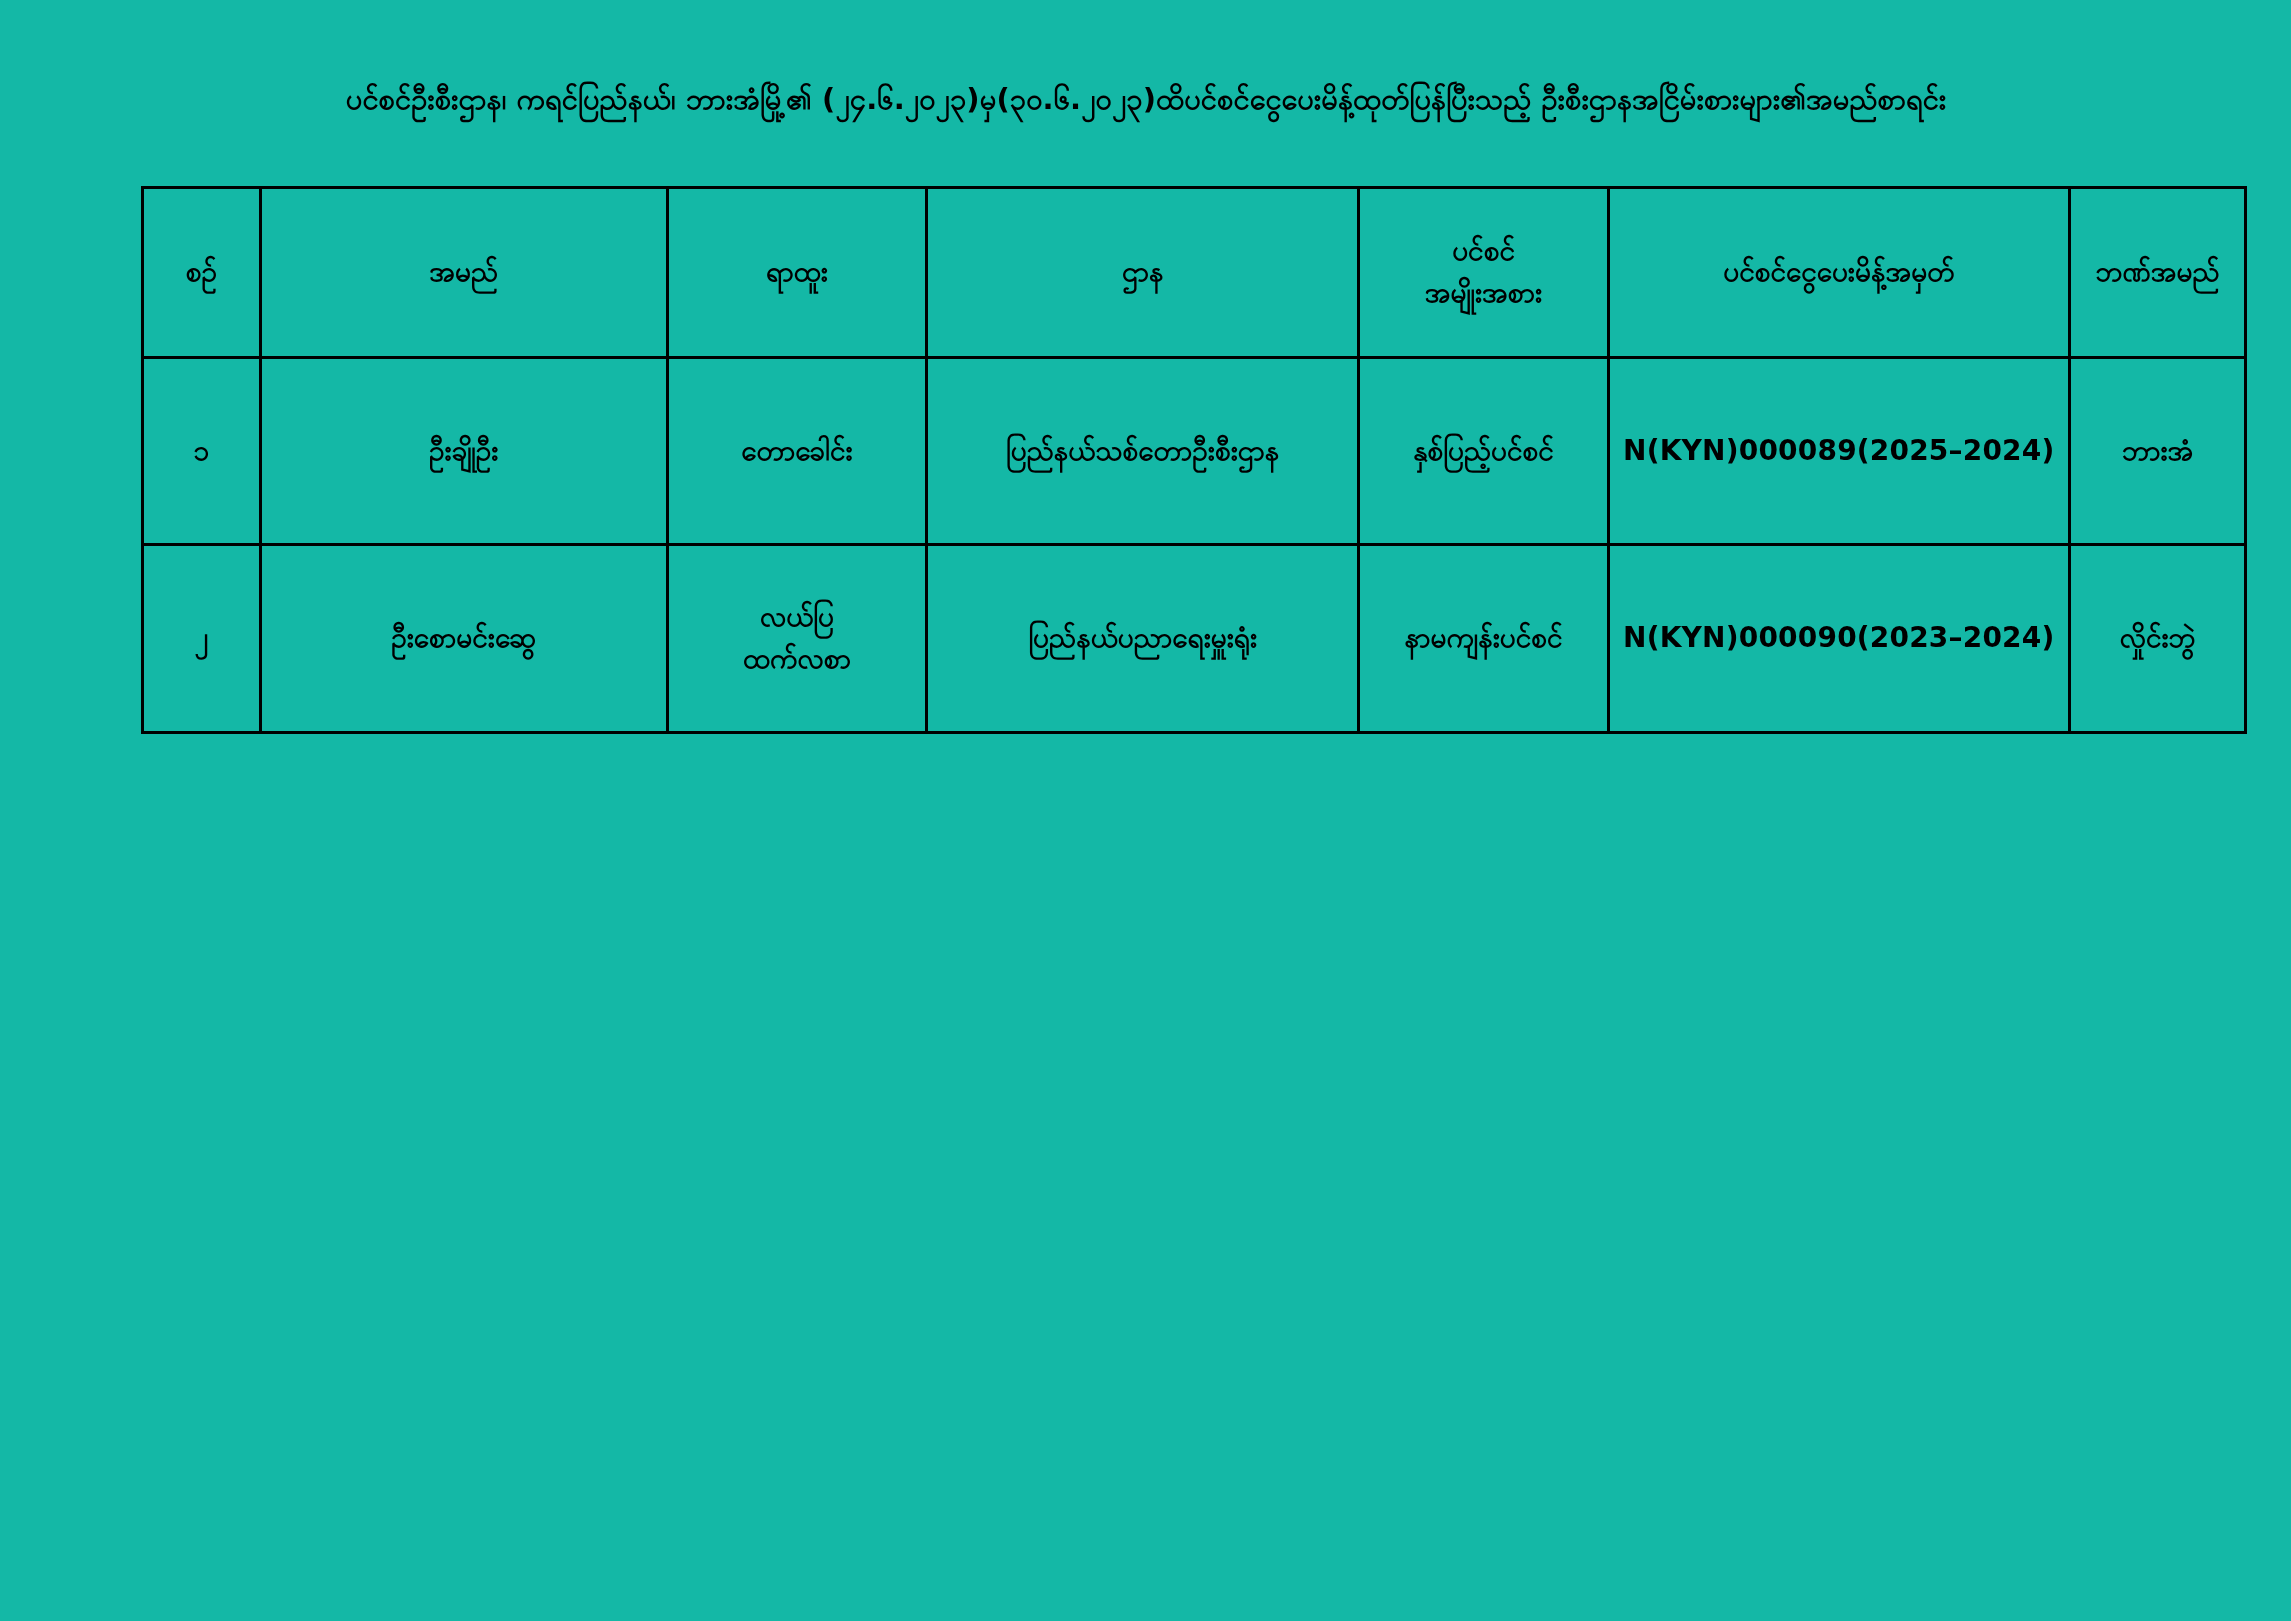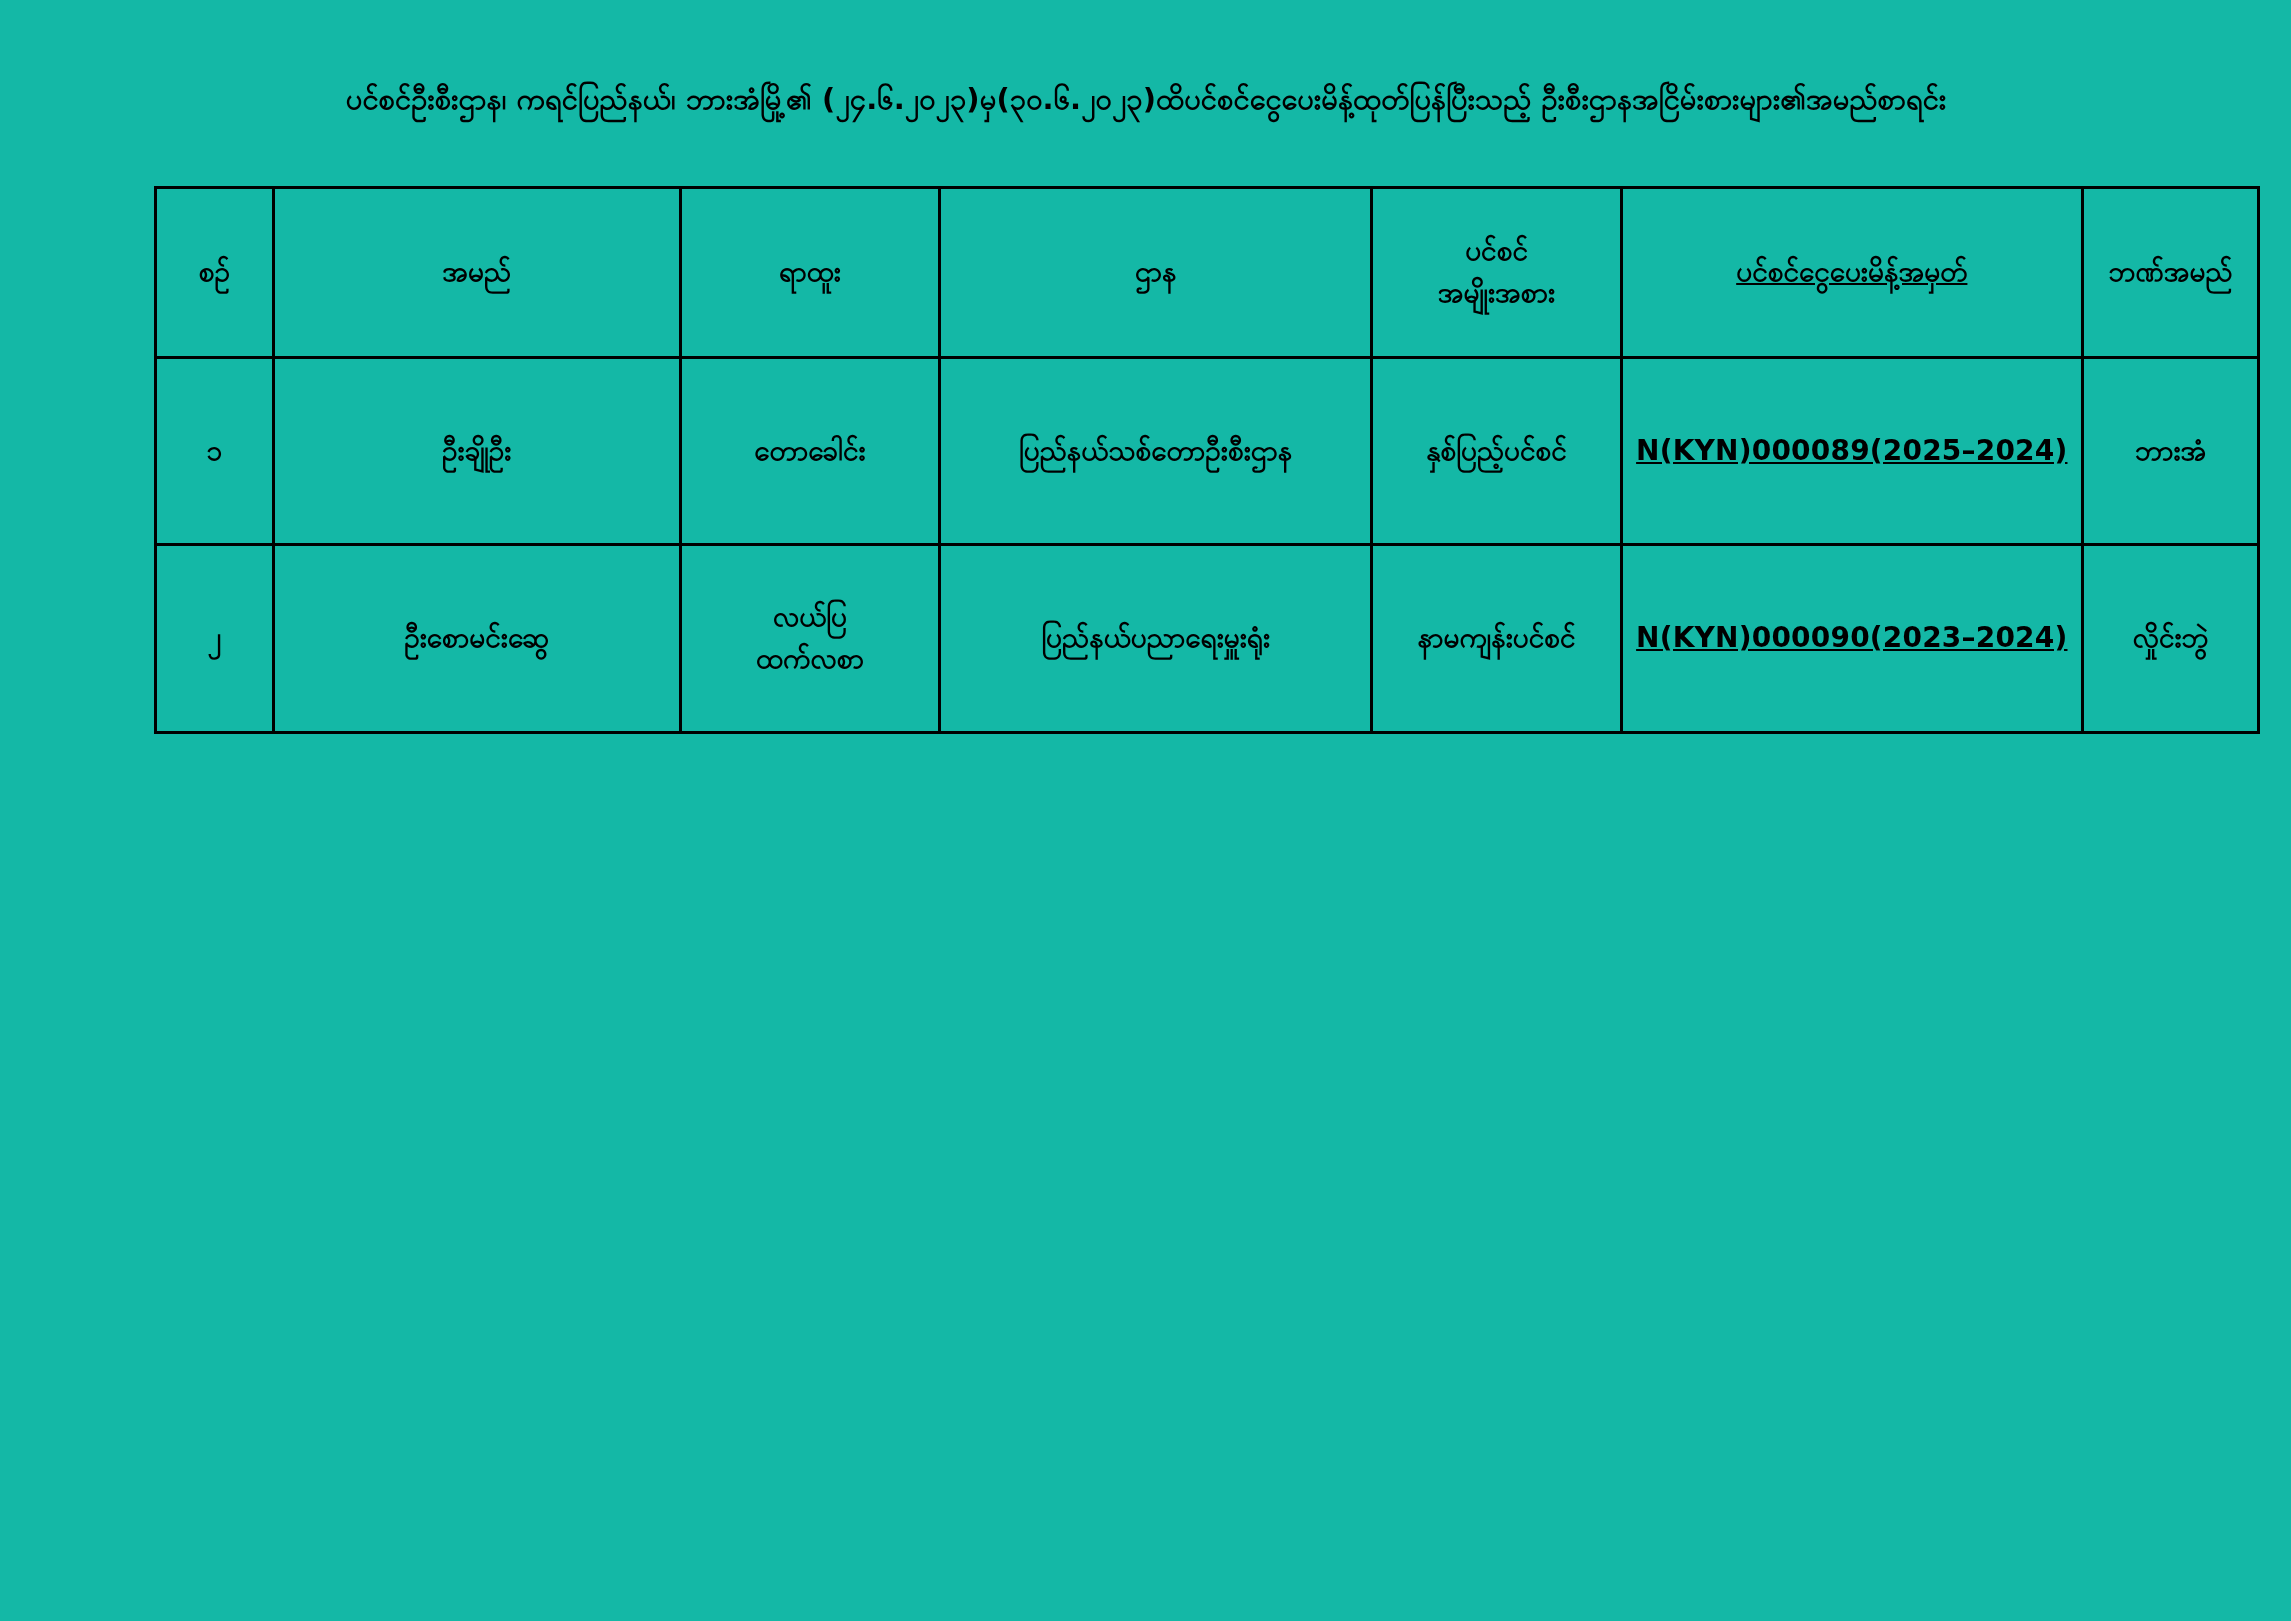--- a/index.html
+++ b/index.html
@@ -30,21 +30,21 @@
     font-size: 29px;
     line-height: 1.35;
     font-weight: 600;
     letter-spacing: 0.1px;
     padding: 0 88px;
     box-sizing: border-box;
   }
   .table-wrap {
     position: absolute;
     top: 186px;
-    left: 154px;
+    left: 141px;
     width: 2000px;
   }
   table.pension-table {
     border-collapse: collapse;
     width: 2000px;
     table-layout: fixed;
   }
   table.pension-table td,
   table.pension-table th {
     border: 3.9px solid #000000;
@@ -60,21 +60,21 @@
     font-size: 29px;
   }
   tbody td {
     height: 165px;
   }
   .col-no      { width: 103px; }
   .col-name    { width: 392px; }
   .col-rank    { width: 245px; margin-left: 30px; }
   .col-dept    { width: 417px; }
   .col-type    { width: 235px; }
-  .col-voucher { width: 446px; text-decoration: underline; }
+  .col-voucher { width: 446px; }
   .col-bank    { width: 162px; }
   .latin {
     font-family: "DejaVu Sans", sans-serif;
     font-size: 26.5px;
     font-weight: 600;
     letter-spacing: 0.2px;
   }
   .two-line { line-height: 1.5; }
 </style>
 </head>

